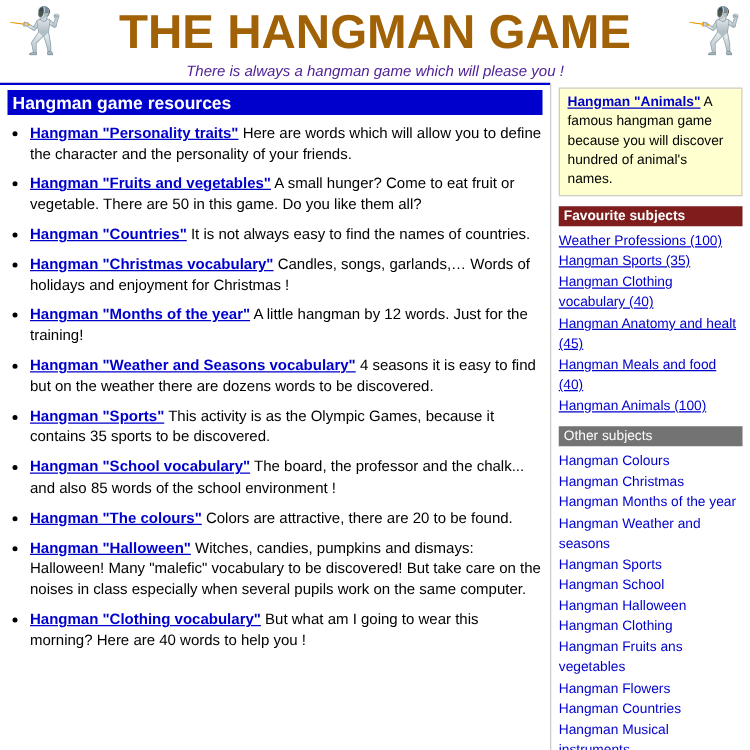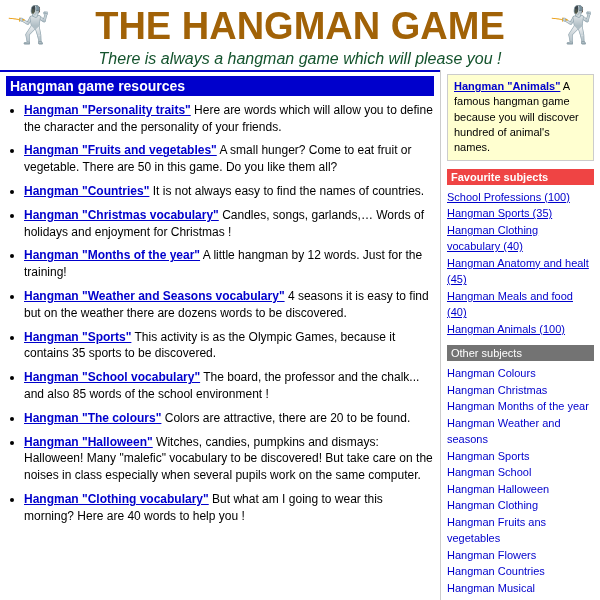--- a/index.html
+++ b/index.html
@@ -26,23 +26,23 @@
       letter-spacing: 1px;
     }
     .heart { color: red; }
     .header-title {
       color: #a16207;
       font-size: 38px;
       font-weight: bold;
       line-height: 1.1;
     }
     .header-subtitle {
-      color: #14532d;
+      color: #4c1d95;
       font-style: italic;
-      font-size: 16px;
+      font-size: 12px;
       margin-top: 2px;
     }
     .hangman-figure-left, .hangman-figure-right {
       position: absolute;
       top: 4px;
       font-size: 36px;
     }
     .hangman-figure-left { left: 6px; }
     .hangman-figure-right { right: 6px; }
 
@@ -83,21 +83,21 @@
       line-height: 1.4;
     }
     .resources-list li a {
       color: #00c;
       font-weight: bold;
       text-decoration: underline;
     }
 
     
     .fav-header {
-      background: #ef4444;
+      background: #7f1d1d;
       color: #fff;
       font-weight: bold;
       font-size: 11px;
       padding: 2px 4px;
       margin-bottom: 4px;
     }
     .fav-list a {
       display: block;
       color: #00c;
       font-size: 11px;
@@ -211,21 +211,21 @@
 
   <div class="right-col">
 
     <div class="top-right-banner">
       <a href="#">Hangman "Animals"</a>
       <span> <span>A famous hangman game because you will discover hundred of animal's names.</span></span>
     </div>
 
     <div class="fav-header">Favourite subjects</div>
     <div class="fav-list">
-      <a href="#">School Professions (100)</a>
+      <a href="#">Weather Professions (100)</a>
       <a href="#">Hangman Sports (35)</a>
       <a href="#">Hangman Clothing vocabulary (40)</a>
       <a href="#">Hangman Anatomy and healt (45)</a>
       <a href="#">Hangman  Meals and food (40)</a>
       <a href="#">Hangman  Animals (100)</a>
     </div>
 
     <div class="other-header">Other subjects</div>
     <div class="other-list">
       <a href="#">Hangman Colours</a>

